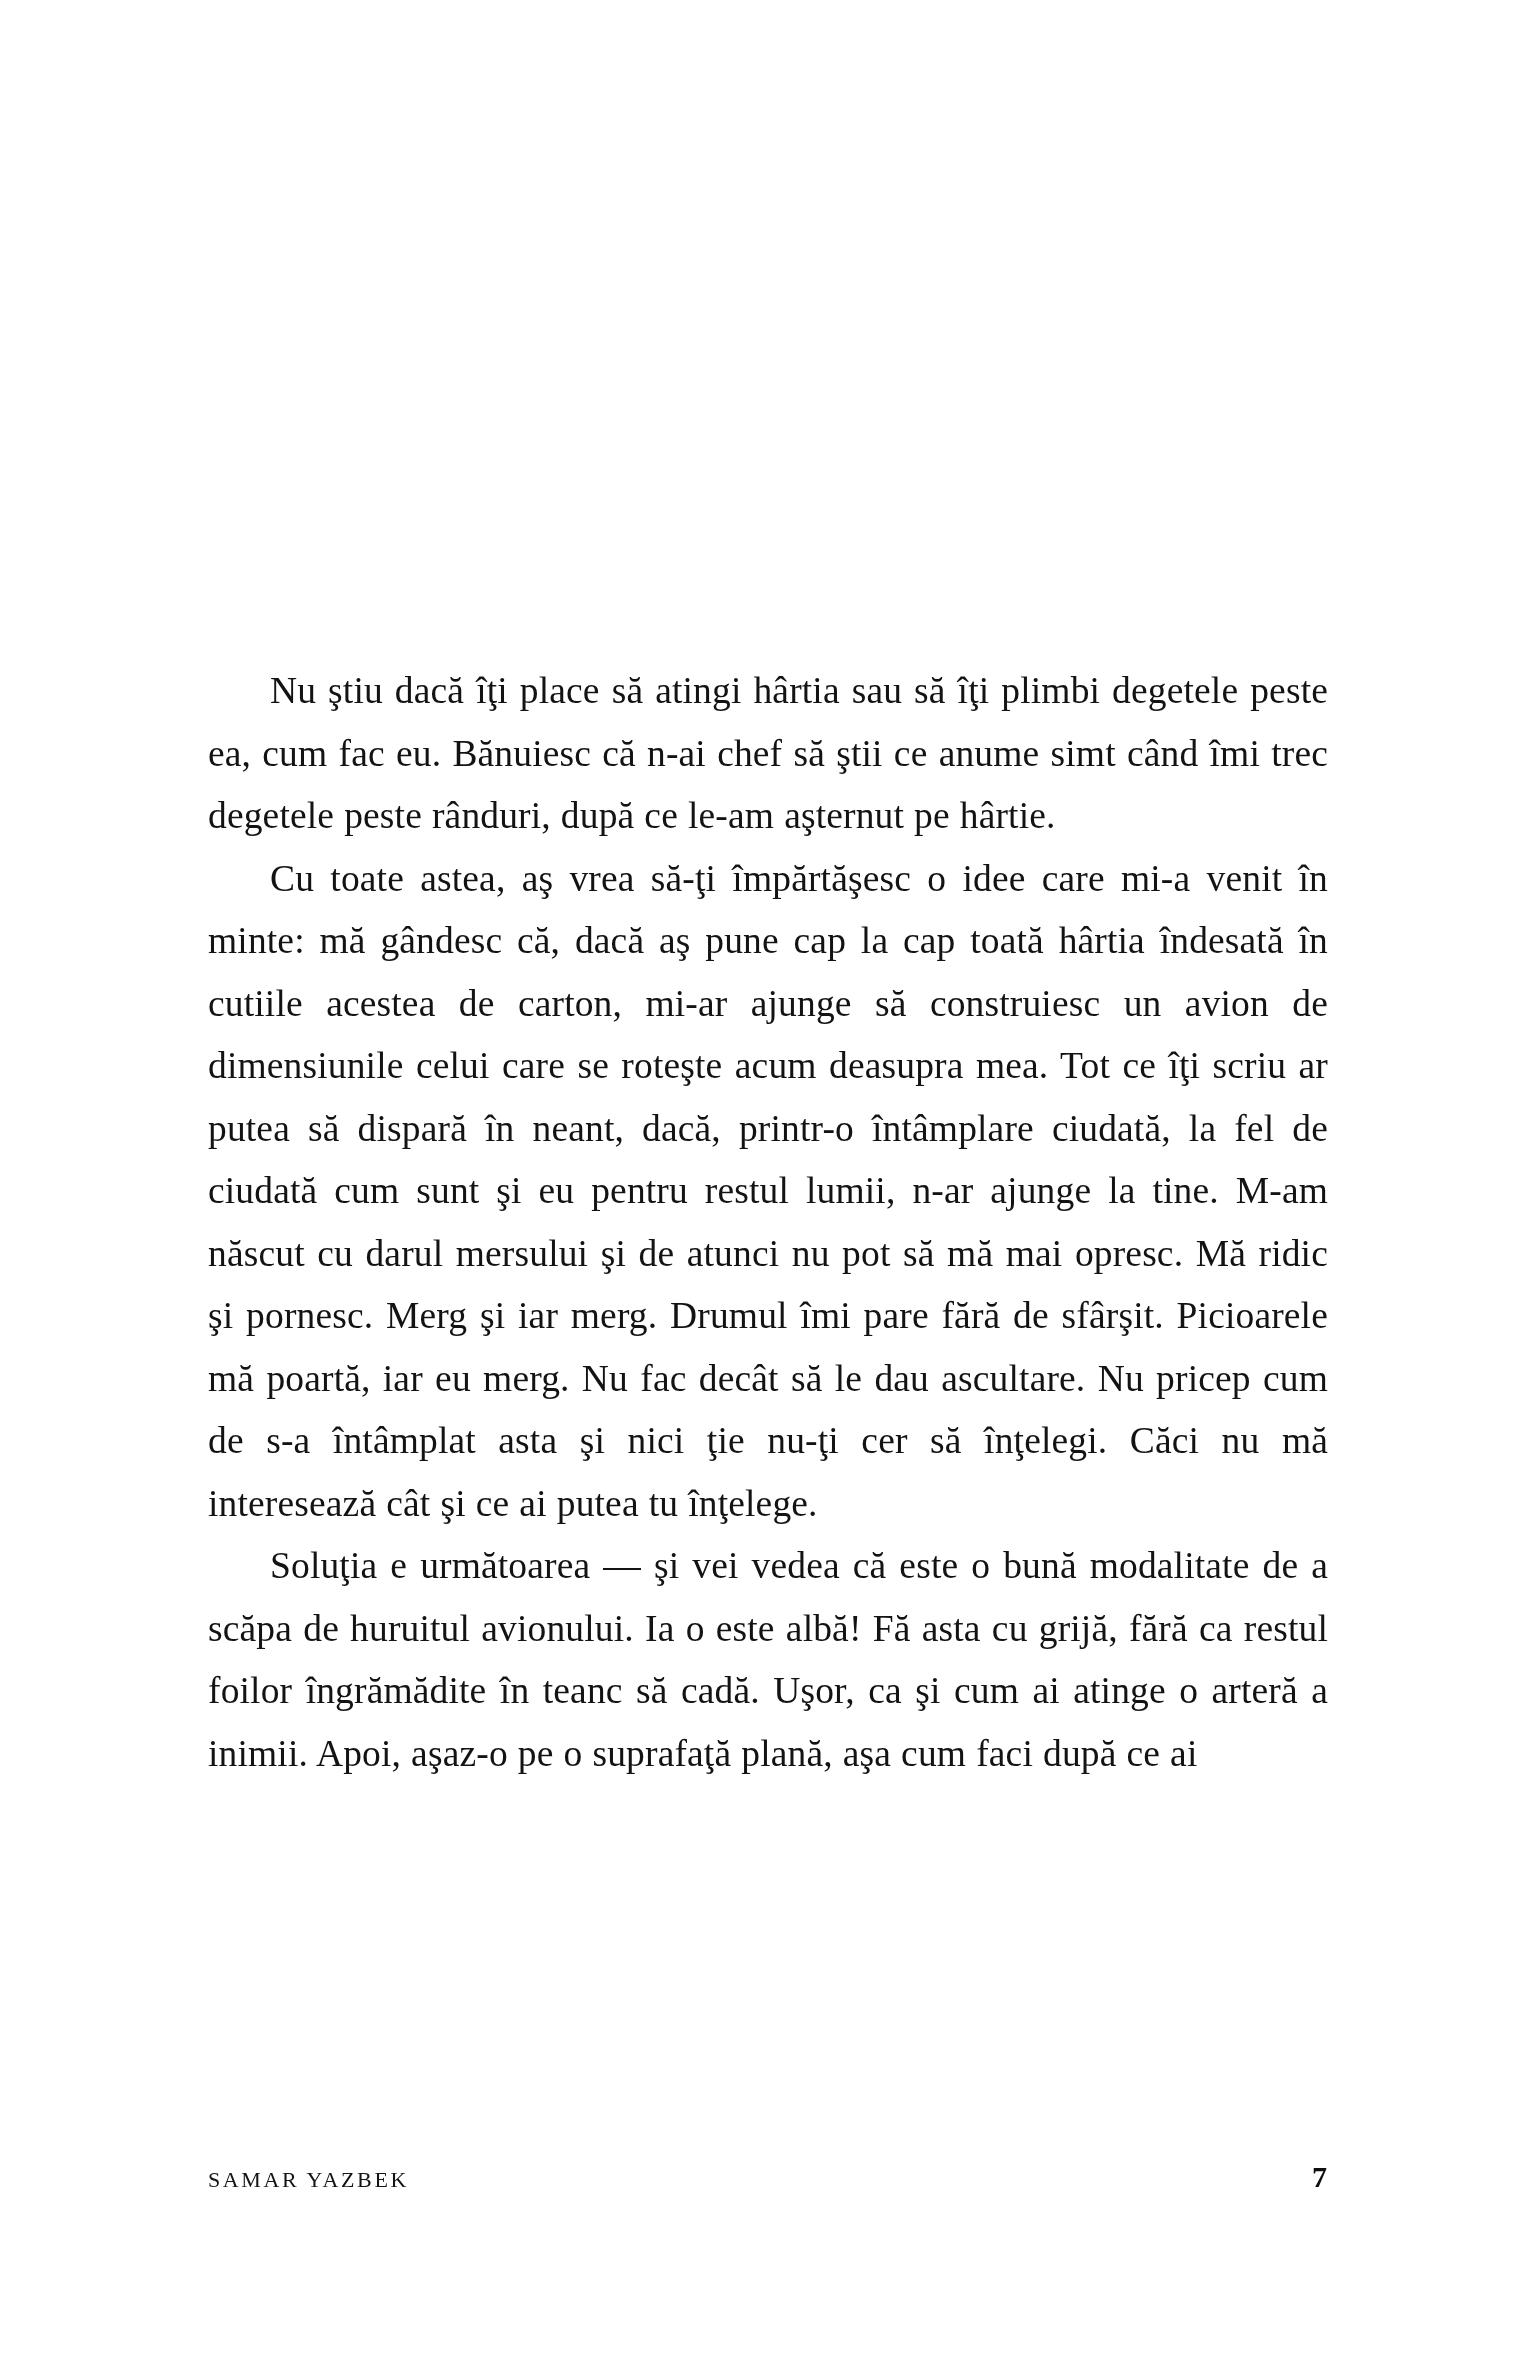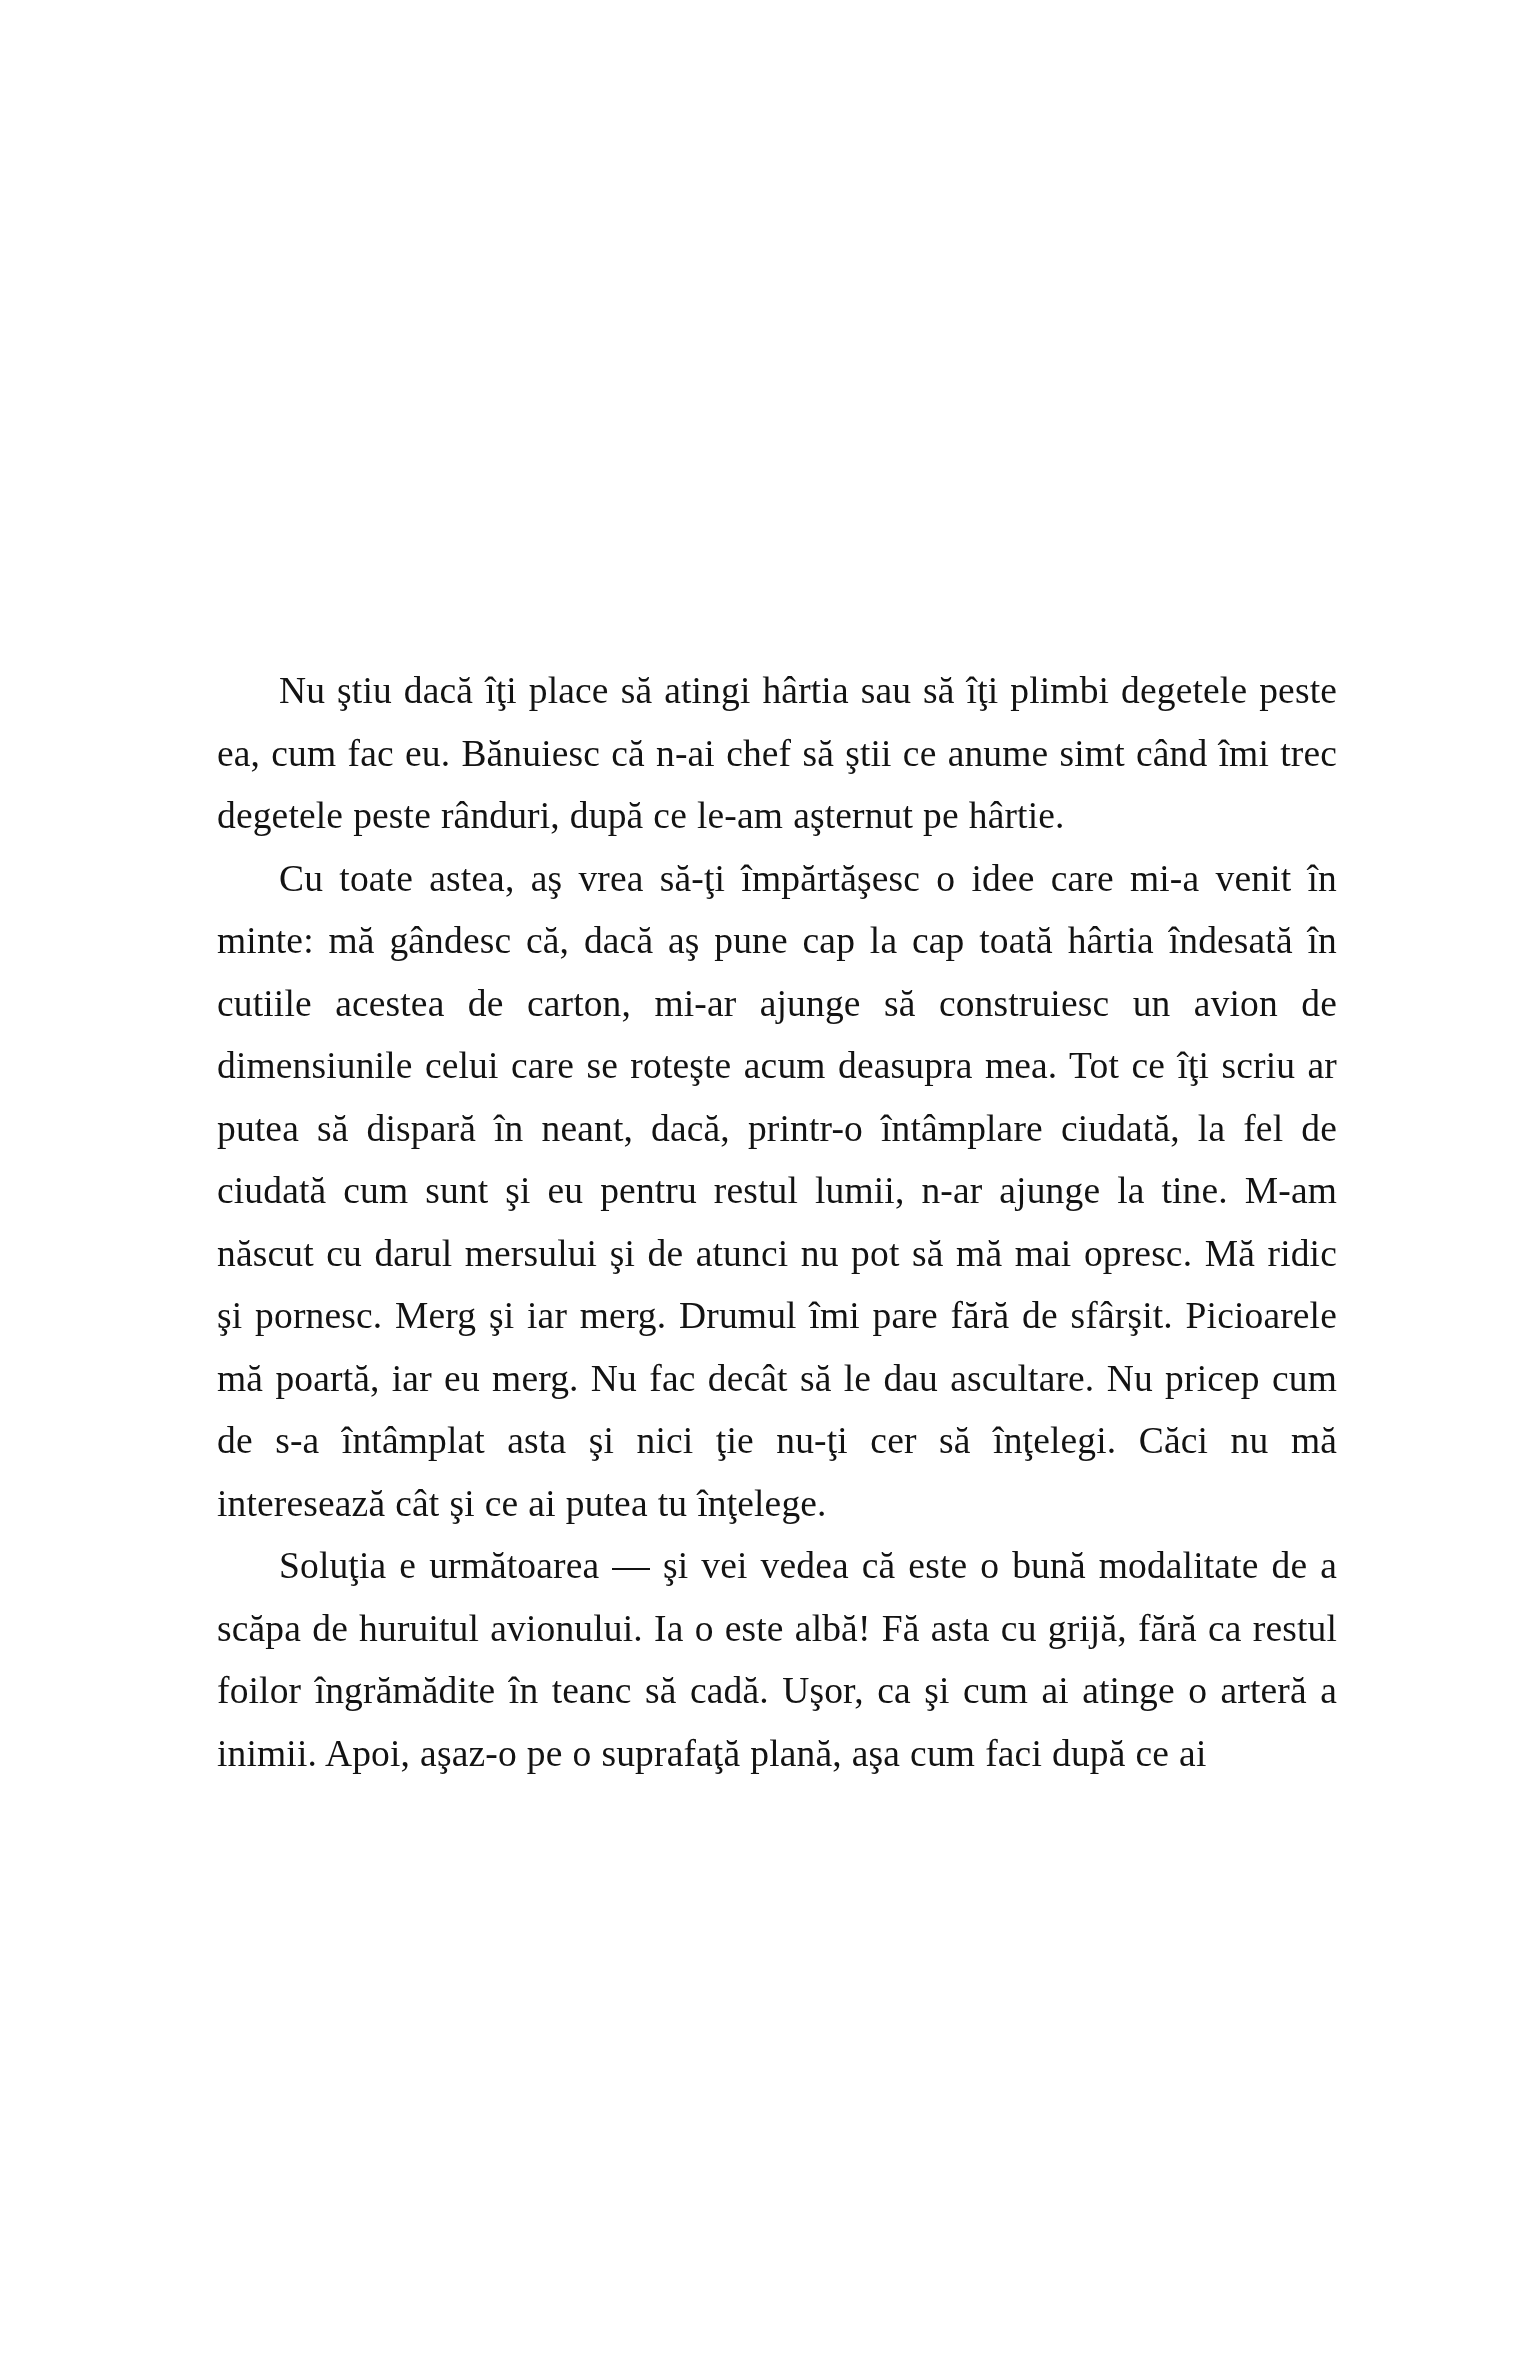--- a/index.html
+++ b/index.html
@@ -12,21 +12,21 @@
     width: 1535px;
     height: 2362px;
     background: #ffffff;
     box-sizing: border-box;
     font-family: "Liberation Serif", serif;
     color: #141414;
     overflow: hidden;
   }
   .text-block {
     position: absolute;
-    left: 217px;
+    left: 208px;
     top: 660px;
     width: 1120px;
   }
   .para {
     margin: 0;
     text-indent: 62px;
     text-align: justify;
     font-size: 37.5px;
     line-height: 62.5px;
     letter-spacing: 0.15px;
@@ -62,14 +62,18 @@
 <body>
 
 <div class="page">
 
   <div class="text-block">
     <p class="para">Nu ştiu dacă îţi place să atingi hârtia sau să îţi plimbi degetele peste ea, cum fac eu. Bănuiesc că n-ai chef să ştii ce anume simt când îmi trec degetele peste rânduri, după ce le-am aşternut pe hârtie.</p>
     <p class="para">Cu toate astea, aş vrea să-ţi împărtăşesc o idee care mi-a venit în minte: mă gândesc că, dacă aş pune cap la cap toată hârtia îndesată în cutiile acestea de carton, mi-ar ajunge să construiesc un avion de dimensiunile celui care se roteşte acum deasupra mea. Tot ce îţi scriu ar putea să dispară în neant, dacă, printr-o întâmplare ciudată, la fel de ciudată cum sunt şi eu pentru restul lumii, n-ar ajunge la tine. M-am născut cu darul mersului şi de atunci nu pot să mă mai opresc. Mă ridic şi pornesc. Merg şi iar merg. Drumul îmi pare fără de sfârşit. Picioarele mă poartă, iar eu merg. Nu fac decât să le dau ascultare. Nu pricep cum de s-a întâmplat asta şi nici ţie nu-ţi cer să înţelegi. Căci nu mă interesează cât şi ce ai putea tu înţelege.</p>
     <p class="para">Soluţia e următoarea — şi vei vedea că este o bună modalitate de a scăpa de huruitul avionului. Ia o este albă! Fă asta cu grijă, fără ca restul foilor îngrămădite în teanc să cadă. Uşor, ca şi cum ai atinge o arteră a inimii. Apoi, aşaz-o pe o suprafaţă plană, aşa cum faci după ce ai</p>
   </div>
 
+  <div class="footer">
+    <span class="running-head">SAMAR YAZBEK</span>
+    <span class="folio">7</span>
+  </div>
 
 </div>
 
 </body></html>

